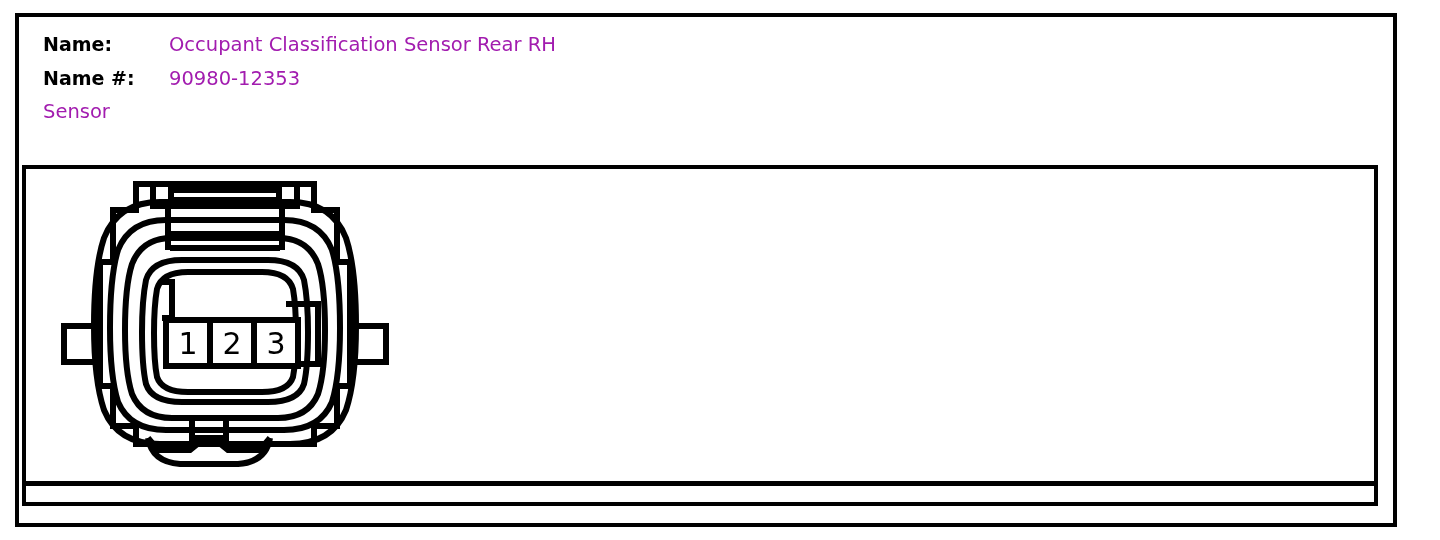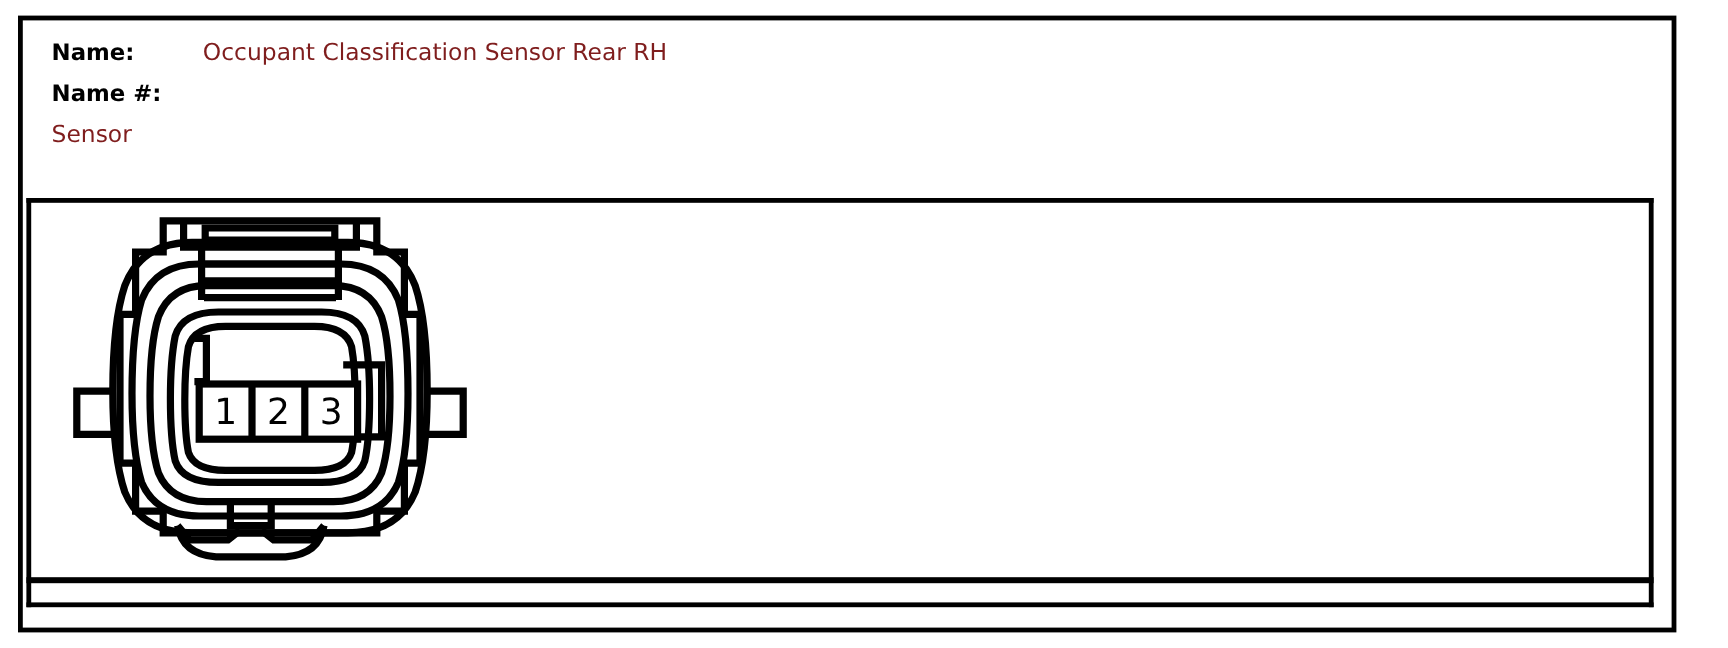--- a/index.html
+++ b/index.html
@@ -49,21 +49,21 @@
     flex: 0 0 126px;
     font-size: 19px;
     font-weight: bold;
     color: #000000;
     letter-spacing: 0px;
     line-height: 34px;
   }
   .spec-value {
     font-size: 19.5px;
     font-weight: normal;
-    color: #7f1d1d;
+    color: #a21caf;
     line-height: 34px;
     white-space: nowrap;
   }
 
   
   #diagram-frame {
     position: absolute;
     left: 22px;
     top: 165px;
     width: 1356px;
@@ -122,20 +122,21 @@
     <div id="spec-block">
 
       <div class="spec-row">
         <div class="spec-label">Name:</div>
         <div class="spec-value">Occupant Classification Sensor Rear RH</div>
       </div>
 
 
       <div class="spec-row">
         <div class="spec-label">Name #:</div>
+        <div class="spec-value">90980-12353</div>
       </div>
 
       <div class="spec-row">
         <div class="spec-value">Sensor</div>
       </div>
 
     </div>
   </div>
 
   <div id="diagram-frame"></div>

